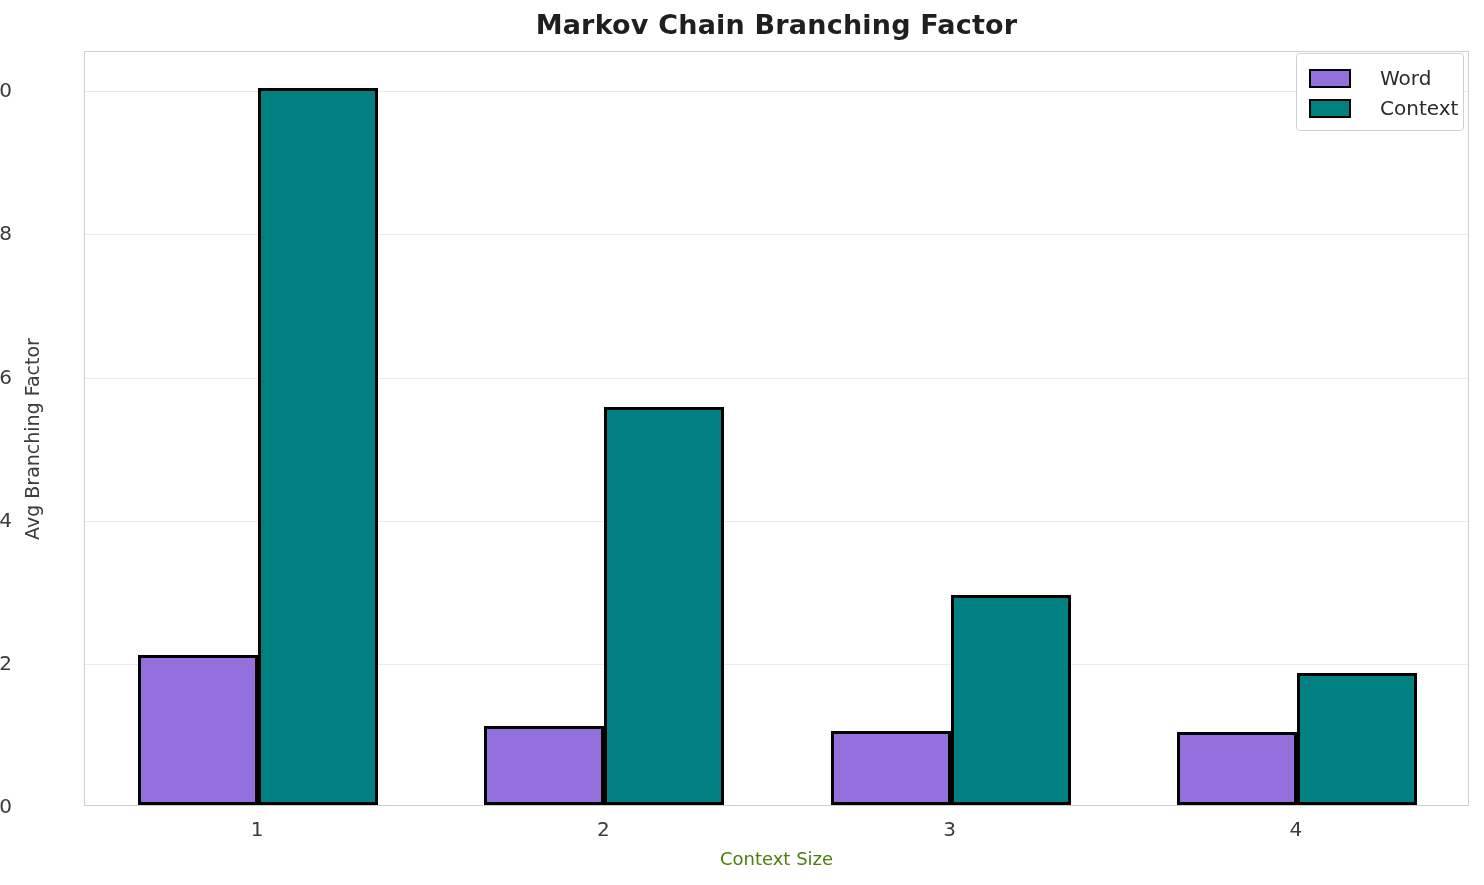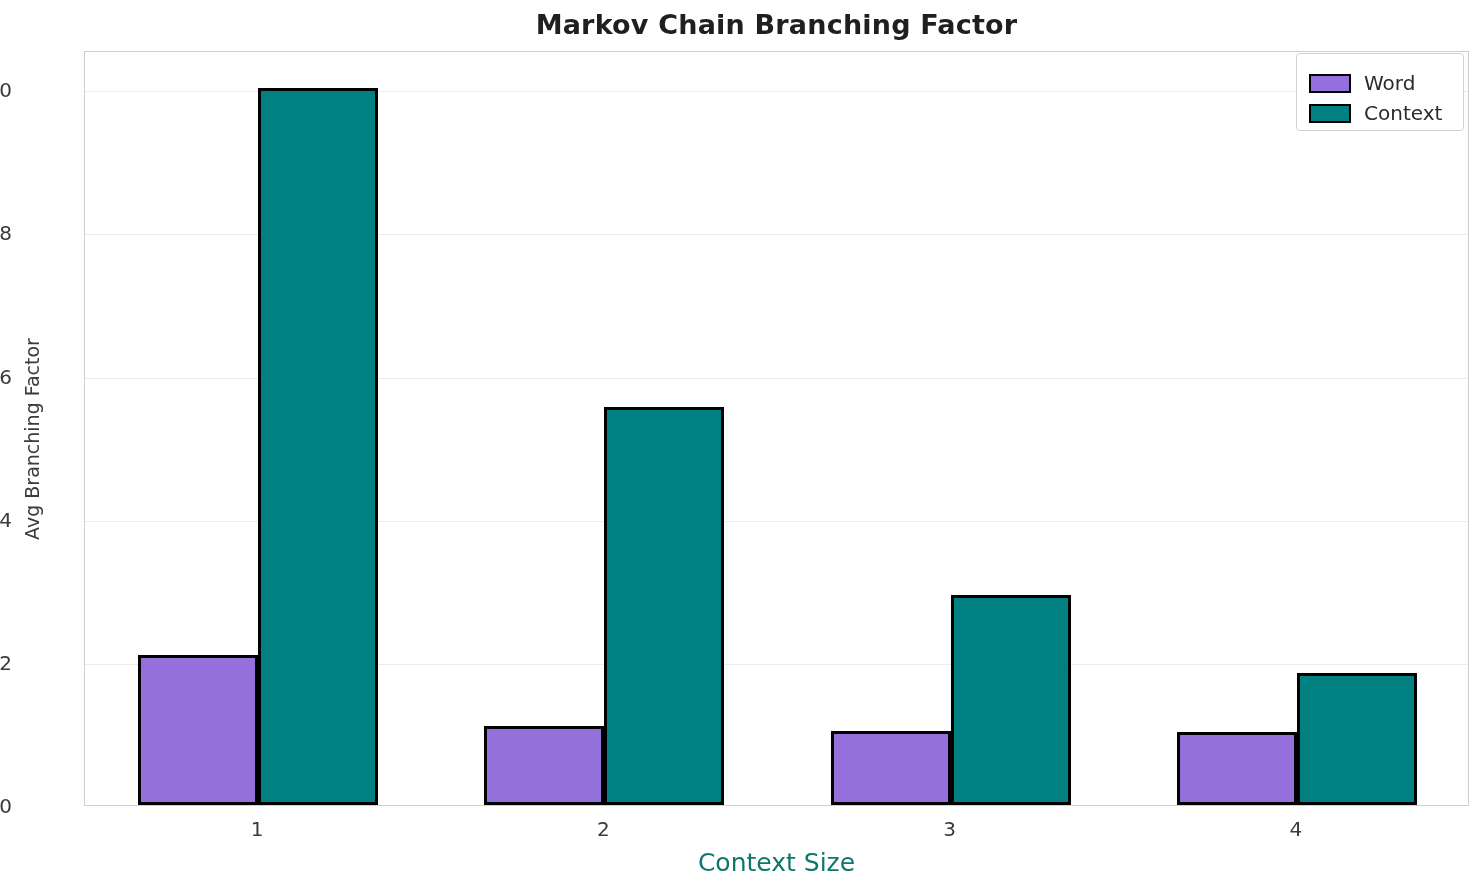--- a/index.html
+++ b/index.html
@@ -88,22 +88,22 @@
     line-height: 22px;
   }
 
   
   #xlabel {
     position: absolute;
     left: 84px;
     top: 848px;
     width: 1385px;
     text-align: center;
-    font-size: 25px;
-    color: #0f766e;
+    font-size: 18px;
+    color: #4d7c0f;
   }
   #ylabel {
     position: absolute;
     left: -138px;
     top: 428px;
     width: 340px;
     text-align: center;
     font-size: 19px;
     color: #3b3b3b;
     transform: rotate(-90deg);
@@ -117,22 +117,23 @@
     width: 168px;
     height: 78px;
     background: #ffffff;
     border: 1.3px solid #d0d0d0;
     border-radius: 4px;
     box-sizing: border-box;
     padding: 9px 12px 0 12px;
   }
   .legend-row {
     display: flex;
-    align-items: flex-end;
+    align-items: center;
     height: 30px;
+    gap: 16px;
   }
   .legend-swatch {
     width: 42px;
     height: 19px;
     border: 2.2px solid #000000;
     box-sizing: border-box;
     margin-right: 13px;
     flex: 0 0 auto;
   }
   .legend-text {

